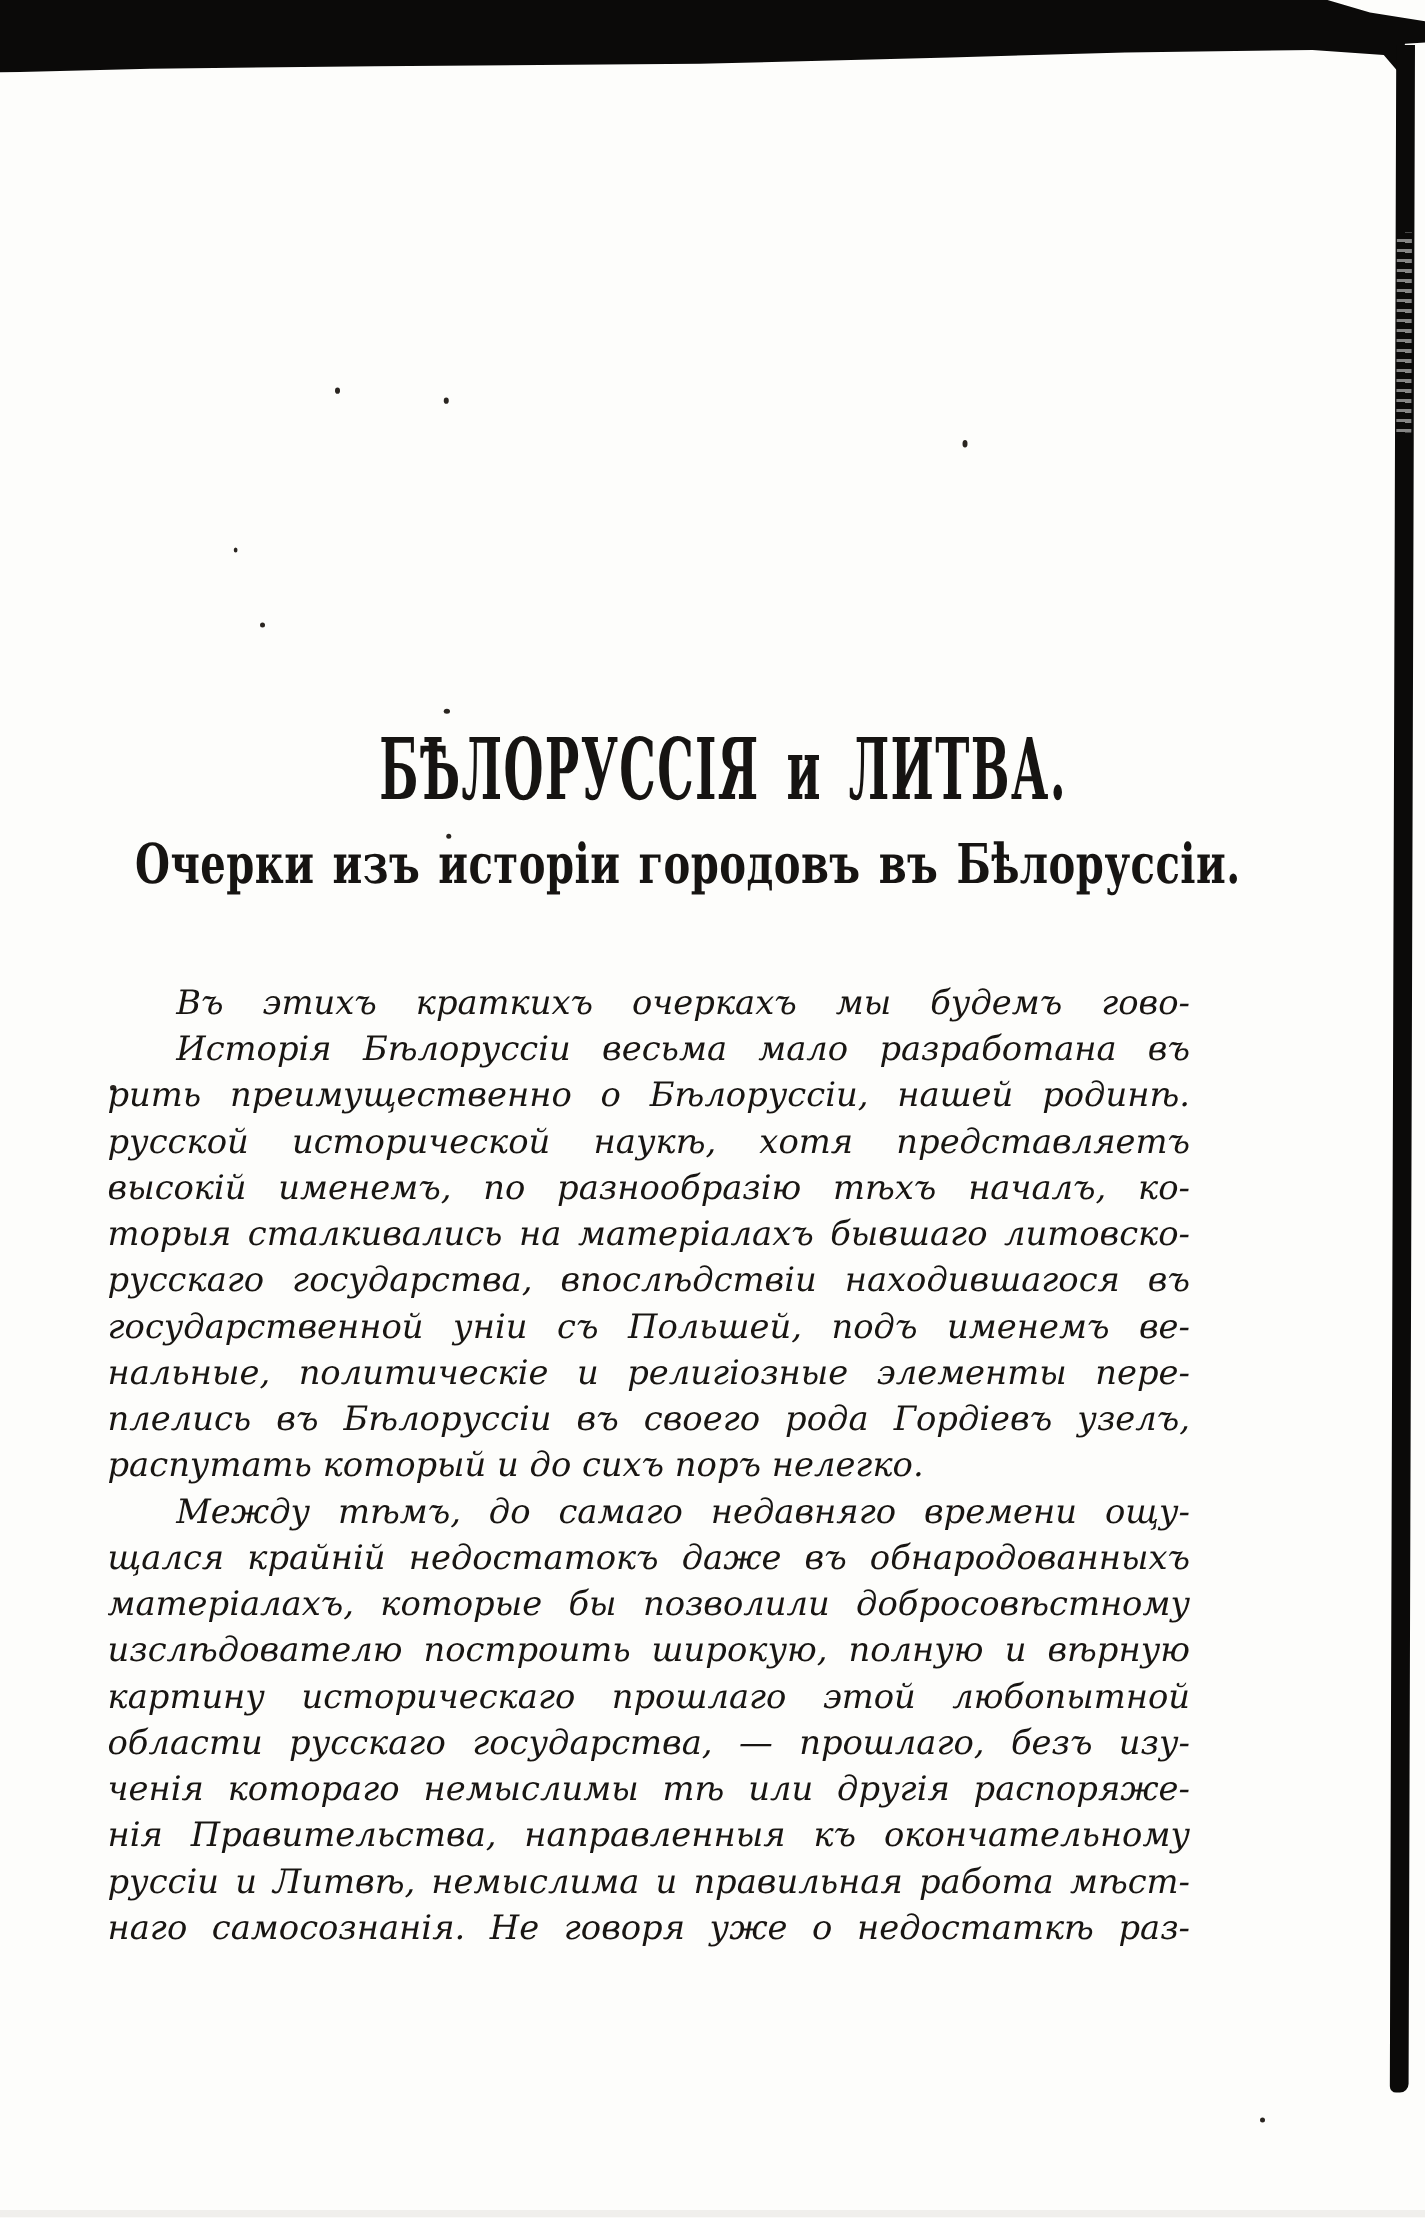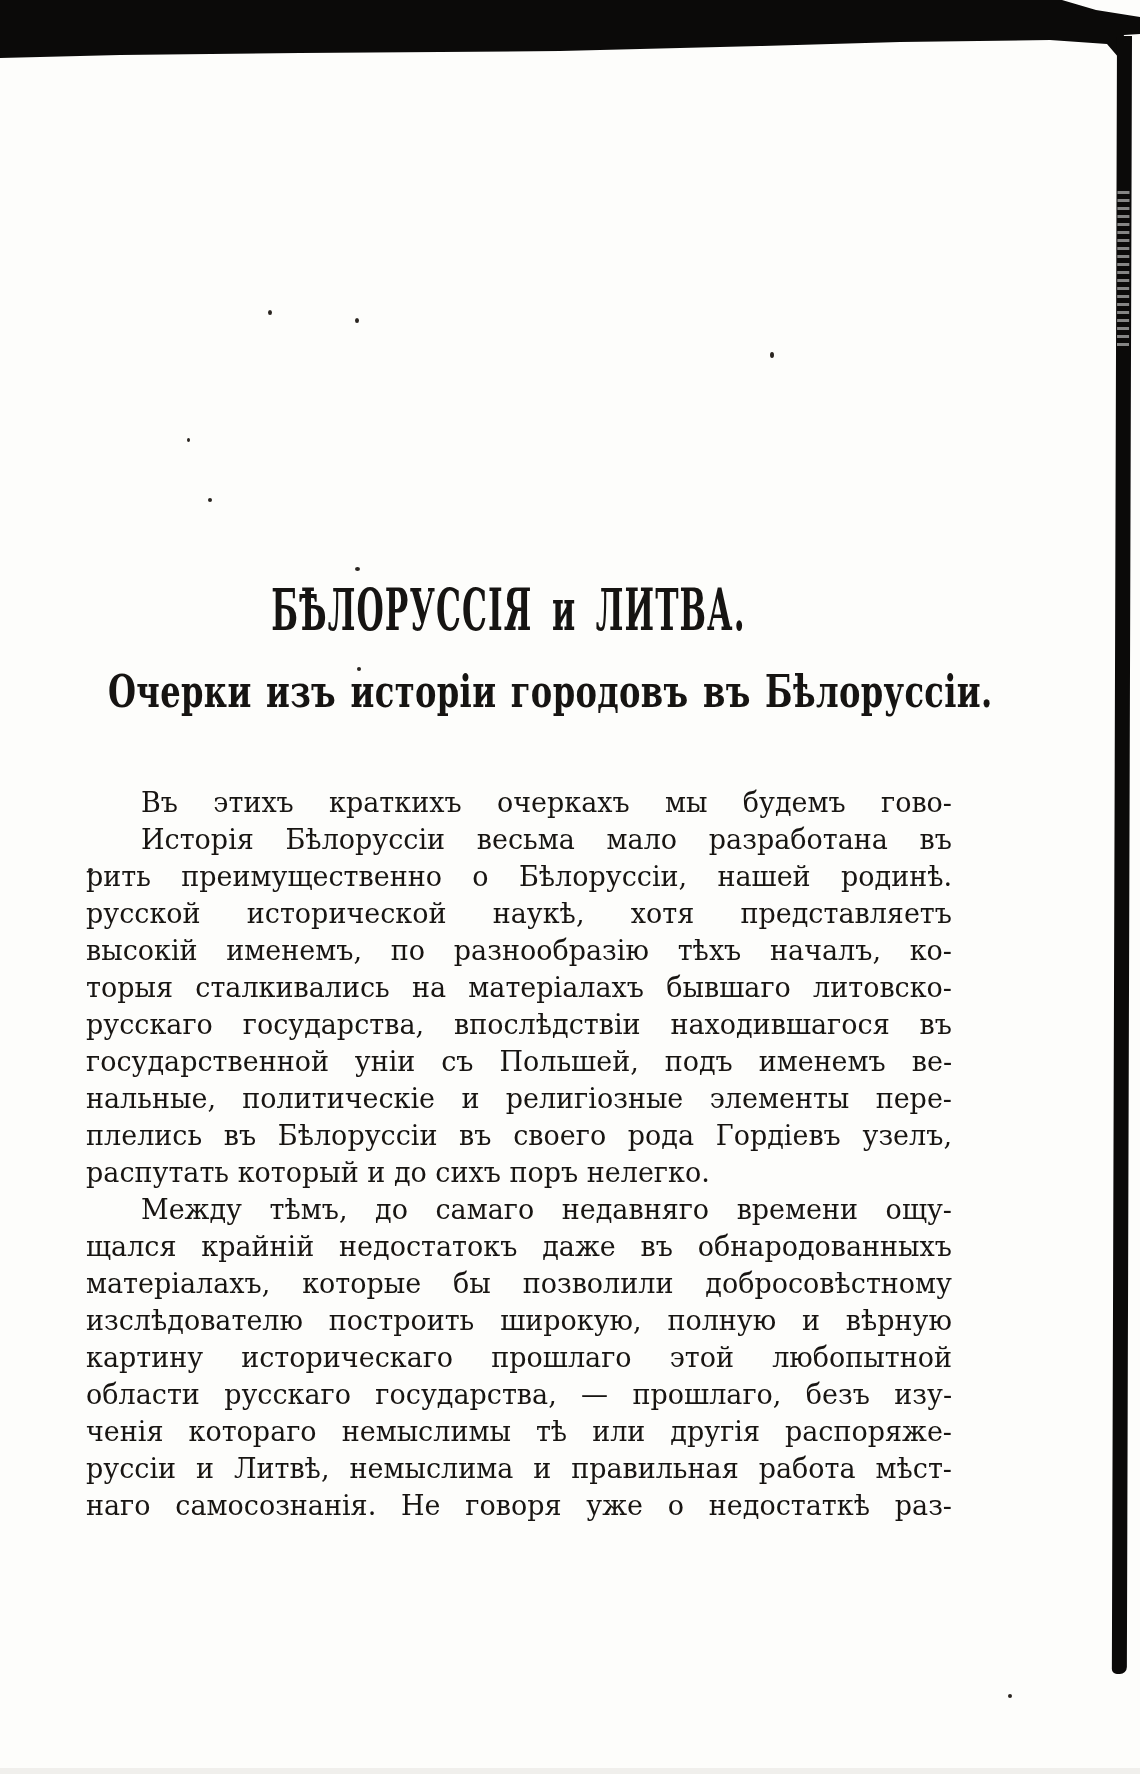--- a/index.html
+++ b/index.html
@@ -57,21 +57,21 @@
   .sp5 { left:208px; top:498px; width:4px; height:4px; }
   .sp6 { left:355px; top:567px; width:5px; height:4px; }
   .sp7 { left:357px; top:667px; width:4px; height:4px; }
   .sp8 { left:88px;  top:868px; width:5px; height:4px; }
   .sp9 { left:1008px; top:1694px; width:4px; height:4px; }
 
   
   .title {
     position:absolute; top:576px; left:86px; width:866px;
     text-align:right;
-    font-size:58px; font-weight:bold;
+    font-size:68px; font-weight:bold;
     letter-spacing:2px; word-spacing:14px;
     white-space:nowrap;
     transform:translateX(-17px);
   }
   .title-inner {
     display:inline-block;
     transform:scaleX(0.54);
     transform-origin:center;
   }
   .subtitle {
@@ -83,20 +83,21 @@
   .subtitle-inner {
     display:inline-block;
     transform:scaleX(0.73);
     transform-origin:left;
     letter-spacing:0.5px; word-spacing:4px;
   }
   .body-text {
     position:absolute; top:784px; left:86px; width:866px;
     font-size:27px; line-height:37px;
     color:#181512;
+    font-style:italic;
   }
   .line {
     height:37px;
     text-align:justify;
     text-align-last:justify;
   }
   .line.indent { text-indent:55px; }
   .line.no-justify { text-align-last:left; }
 </style>
 </head>
@@ -142,17 +143,18 @@
     <div class="line">плелись въ Бѣлоруссіи въ своего рода Гордіевъ узелъ,</div>
     <div class="line no-justify">распутать который и до сихъ поръ нелегко.</div>
 
     <div class="line indent">Между тѣмъ, до самаго недавняго времени ощу-</div>
     <div class="line">щался крайній недостатокъ даже въ обнародованныхъ</div>
     <div class="line">матеріалахъ, которые бы позволили добросовѣстному</div>
     <div class="line">изслѣдователю построить широкую, полную и вѣрную</div>
     <div class="line">картину историческаго прошлаго этой любопытной</div>
     <div class="line">области русскаго государства, — прошлаго, безъ изу-</div>
     <div class="line">ченія котораго немыслимы тѣ или другія распоряже-</div>
+    <div class="line">нія Правительства, направленныя къ окончательному</div>
     <div class="line">руссіи и Литвѣ, немыслима и правильная работа мѣст-</div>
     <div class="line">наго самосознанія. Не говоря уже о недостаткѣ раз-</div>
   </div>
 
 </div>
 
 </body></html>

